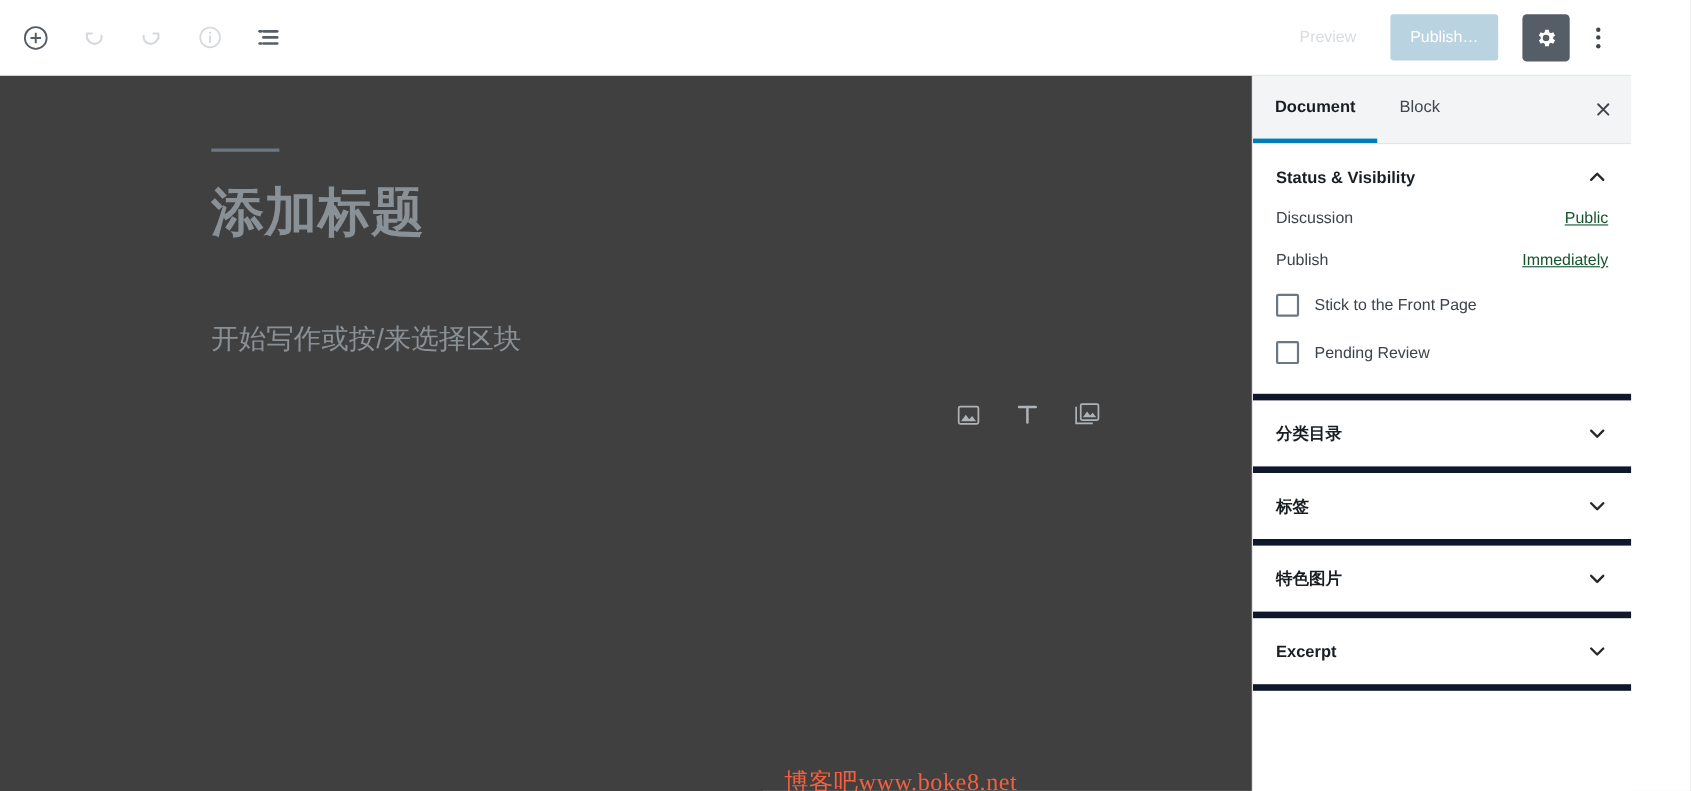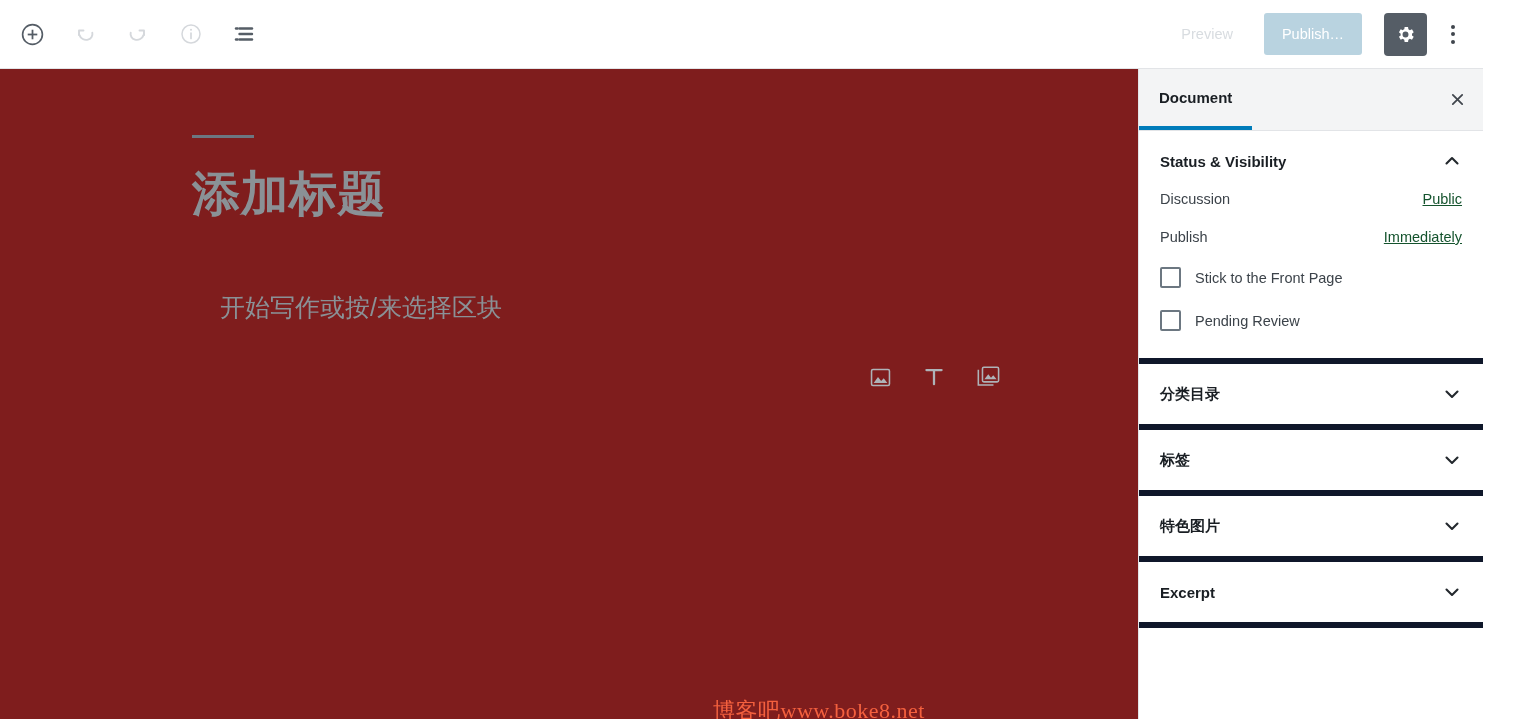--- a/index.html
+++ b/index.html
@@ -119,21 +119,21 @@
   .body {
     flex: 1;
     display: flex;
     min-height: 0;
   }
 
   
   .editor {
     position: relative;
     flex: 1;
-    background: #7f1d1d;
+    background: #404040;
     overflow: hidden;
   }
   .editor-inner {
     padding: 66px 0 0 192px;
   }
   .title-rule {
     width: 62px;
     height: 3px;
     background: #6c7781;
     margin-bottom: 27px;
@@ -148,21 +148,20 @@
   .block-placeholder-row {
     margin-top: 68px;
     display: flex;
     align-items: center;
   }
   .block-placeholder {
     font-size: 25px;
     color: #8a9196;
     font-weight: 400;
     white-space: nowrap;
-    margin-left: 28px;
   }
   .block-icons {
     position: absolute;
     left: 862px;
     top: 290px;
     display: flex;
     align-items: center;
     gap: 18px;
     color: #aeb3b8;
   }
@@ -404,20 +403,21 @@
 
       </div>
 
       <div class="watermark">博客吧www.boke8.net</div>
     </div>
 
     <div class="sidebar">
 
       <div class="tabbar">
         <div class="tab active">Document</div>
+        <div class="tab">Block</div>
         <div class="tab-close">
           <span style="display:flex;">
             <svg width="17" height="17" viewBox="0 0 20 20" fill="none" stroke="currentColor" stroke-width="2.1" stroke-linecap="round">
               <line x1="4.5" y1="4.5" x2="15.5" y2="15.5"></line>
               <line x1="15.5" y1="4.5" x2="4.5" y2="15.5"></line>
             </svg>
           </span>
         </div>
       </div>
 

